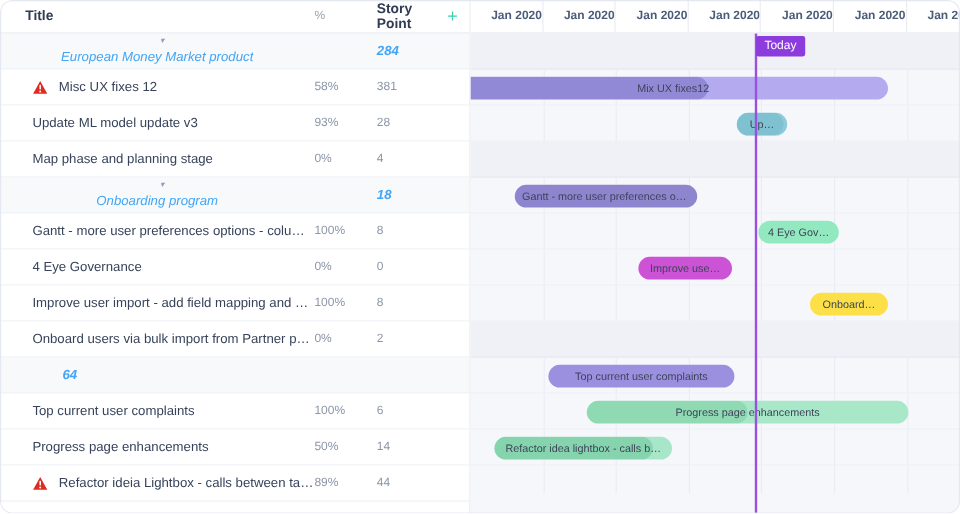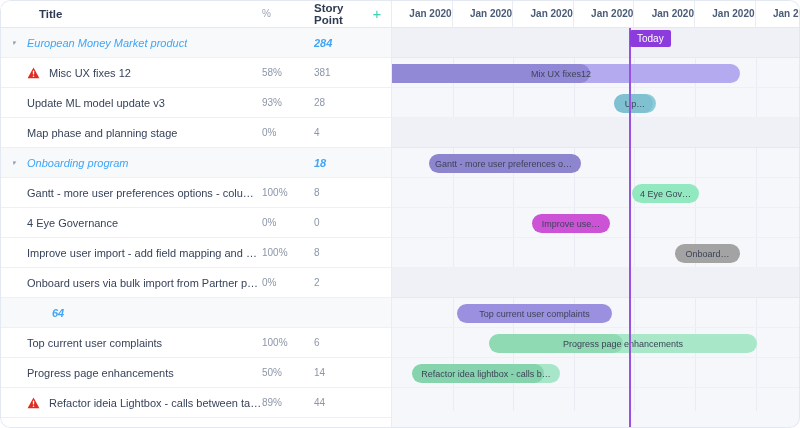--- a/index.html
+++ b/index.html
@@ -32,21 +32,21 @@
 
   .grid-header {
     height: 28px;
     display: flex;
     align-items: center;
     border-bottom: 1px solid #e4e9f0;
     background: #ffffff;
   }
   .gh-title {
     flex: 0 0 262px;
-    padding-left: 39px;
+    padding-left: 21px;
     font-size: 11.5px;
     font-weight: bold;
     color: #2f3b52;
   }
   .gh-pct {
     flex: 0 0 44px;
     text-align: left;
     font-size: 10px;
     color: #9aa4b4;
   }
@@ -83,20 +83,21 @@
     align-items: center;
     font-size: 11px;
     color: #37435a;
     overflow: hidden;
     white-space: nowrap;
   }
   .row.group .r-title {
     color: #42a5f5;
     font-style: italic;
     font-weight: normal;
+    flex-direction: column;
   }
   .caret {
     flex: 0 0 11px;
     margin-left: 12px;
     margin-right: 4px;
     font-size: 7px;
     color: #8fa0b6;
     line-height: 1;
     cursor: pointer;
   }
@@ -420,21 +421,21 @@
           <div class="bar" style="left: 240px; width: 67px; background: rgb(147, 233, 191);">
             <span class="bar-label">4 Eye Gov…</span>
           </div>
         </div>
         <div class="tl-row">
           <div class="bar" style="left: 140px; width: 78px; background: rgb(204, 82, 214);">
             <span class="bar-label">Improve use…</span>
           </div>
         </div>
         <div class="tl-row">
-          <div class="bar" style="left: 283px; width: 65px; background: #a3a3a3;">
+          <div class="bar" style="left: 283px; width: 65px; background: #fde047;">
             <span class="bar-label">Onboard…</span>
           </div>
         </div>
         <div class="tl-row group"></div>
         <div class="tl-row">
           <div class="bar" style="left: 65px; width: 155px; background: rgb(155, 143, 224);">
             <span class="bar-label">Top current user complaints</span>
           </div>
         </div>
         <div class="tl-row">

